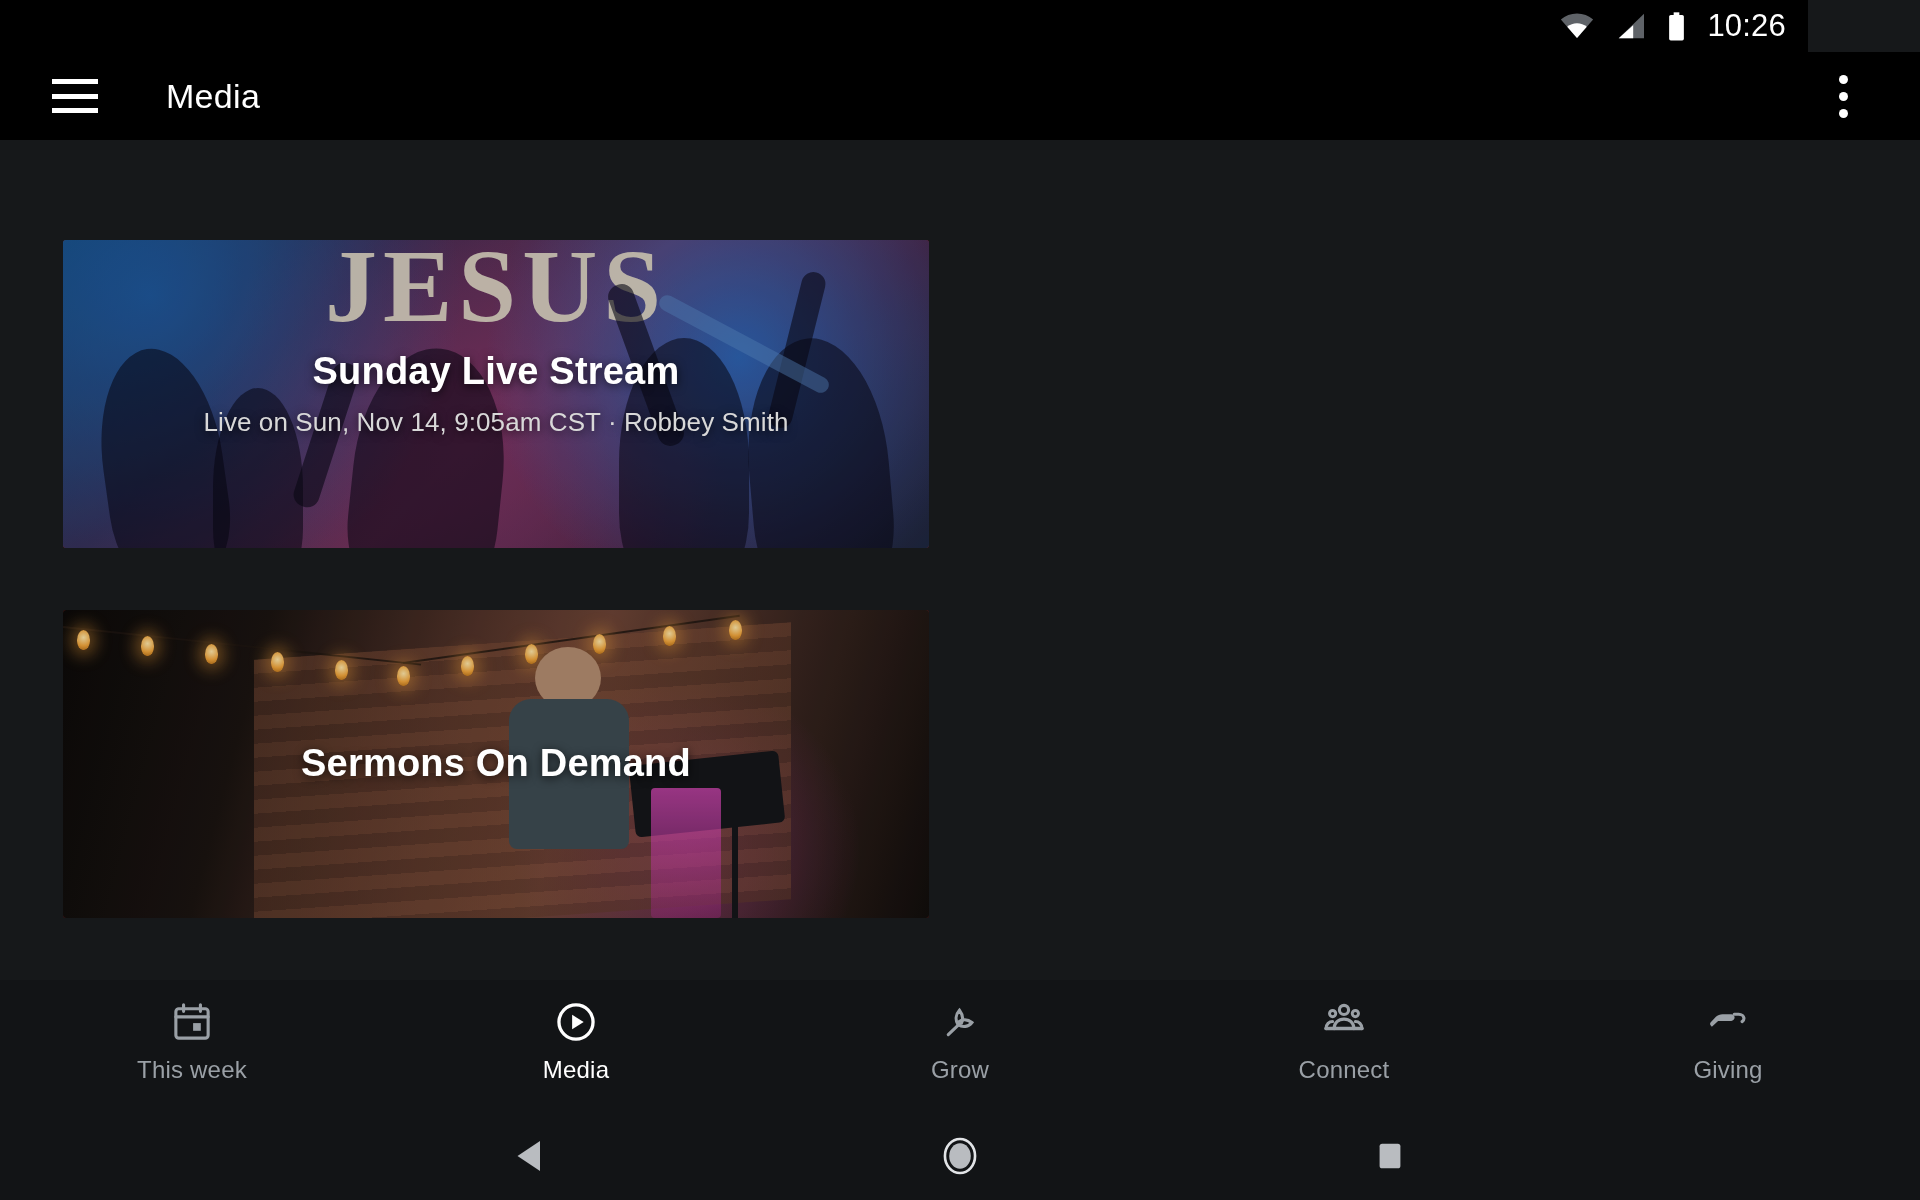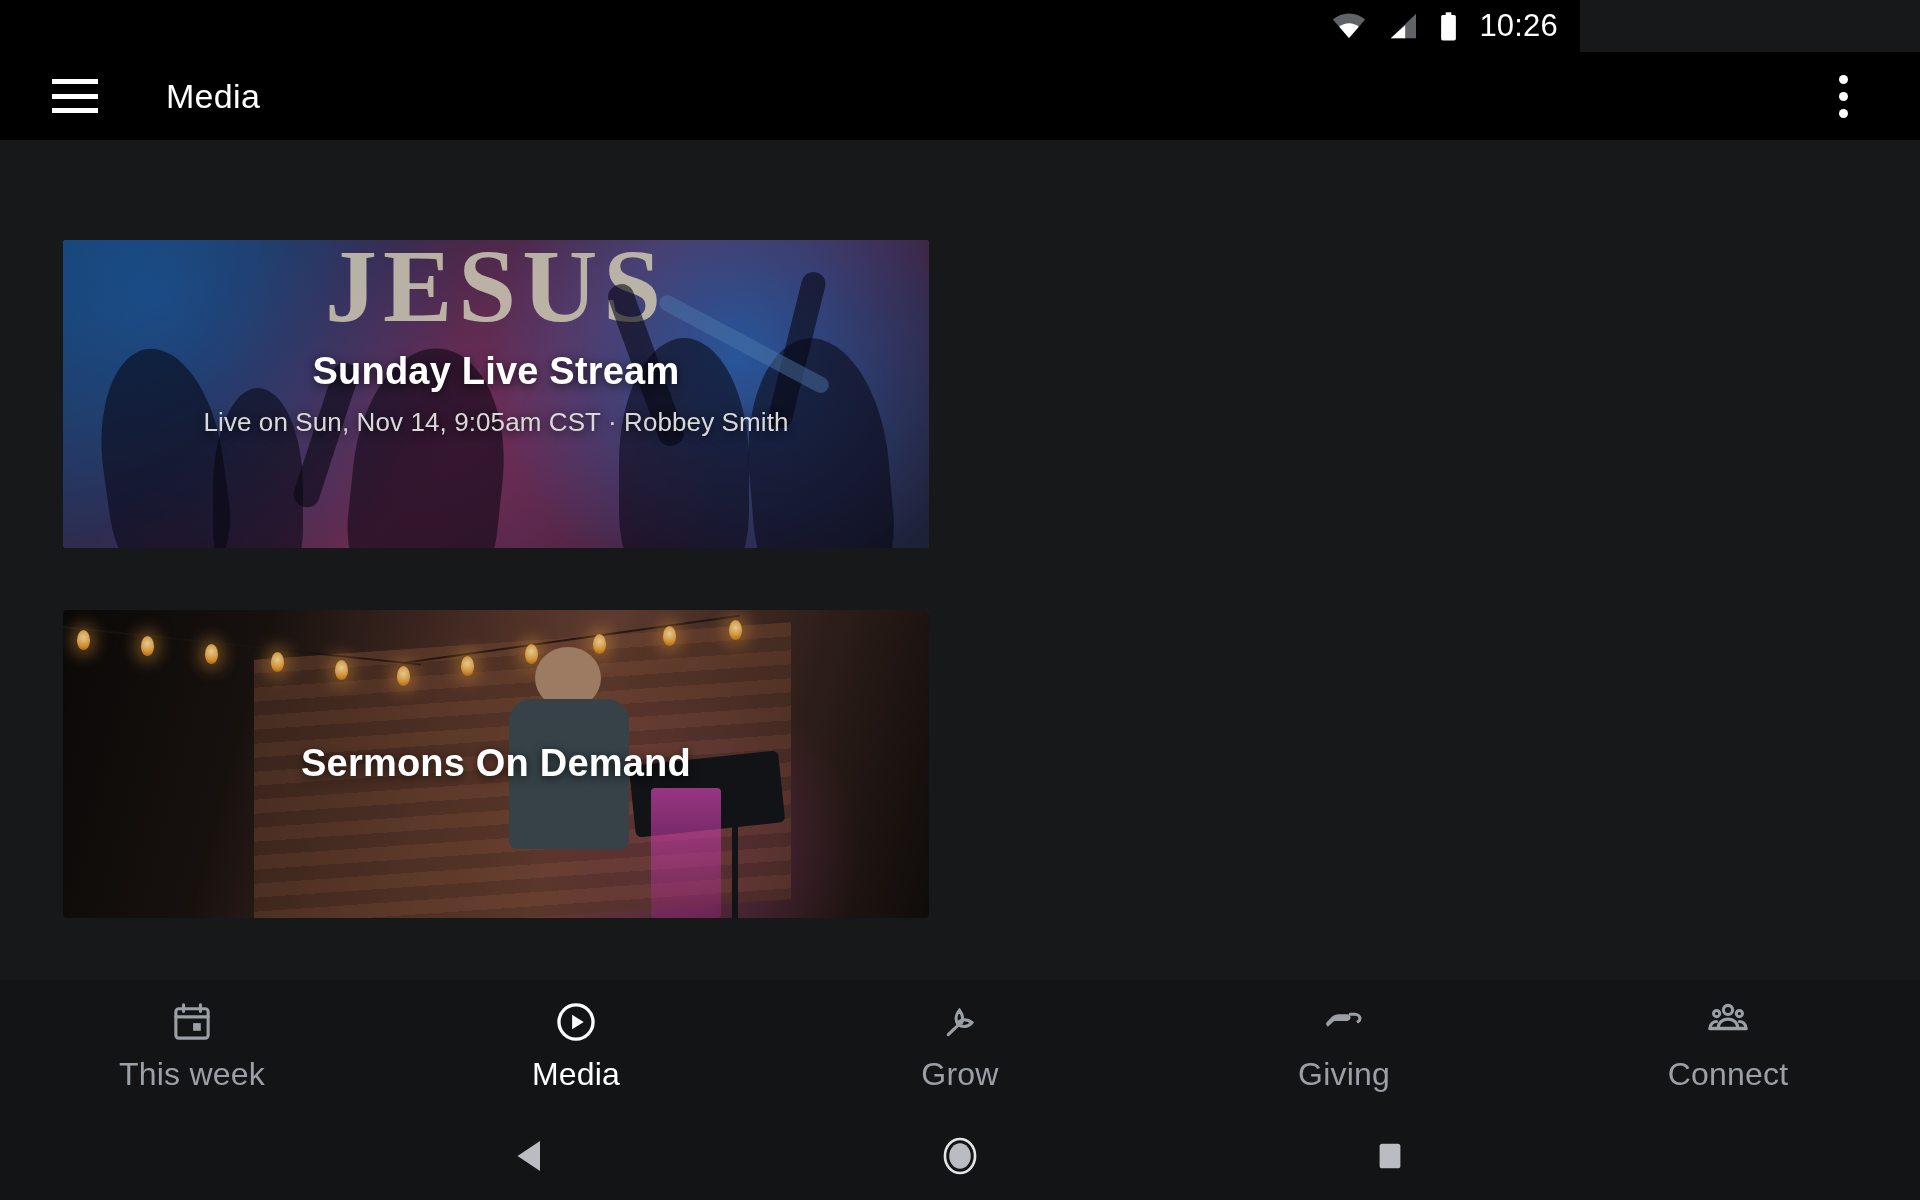--- a/index.html
+++ b/index.html
@@ -17,21 +17,21 @@
     position: relative;
     width: 1920px;
     height: 1200px;
     background: #16181a;
   }
 
   
   .status-bar {
     position: absolute;
     top: 0; left: 0;
-    width: 1580px;
+    width: 1808px;
     height: 52px;
     background: #000000;
     display: flex;
     align-items: center;
     justify-content: flex-end;
     padding-right: 22px;
     gap: 22px;
   }
   .status-icon { display: block; }
   .status-clock {
@@ -323,21 +323,21 @@
   .tab {
     width: 220px;
     display: flex;
     flex-direction: column;
     align-items: center;
     gap: 12px;
     cursor: pointer;
   }
   .tab-icon { width: 44px; height: 44px; display: block; }
   .tab-label {
-    font-size: 32px;
+    font-size: 24px;
     font-weight: 400;
     letter-spacing: 0.2px;
     color: #9aa0a6;
   }
   .tab.active .tab-label { color: #ffffff; }
 
   
   .nav-bar {
     position: absolute;
     bottom: 0; left: 0;
@@ -475,38 +475,38 @@
       <svg class="tab-icon" viewBox="0 0 24 24" fill="none" stroke="#9aa0a6" stroke-width="1.7" stroke-linecap="round">
         <path d="M10.8 13.2c-1.4-2.2-1.2-5.2 0.9-7.6 1.7 2.3 2.1 4.9 1.1 7.0"></path>
         <path d="M11.1 13.5c2.3 1.6 5.6 1.2 7.4-1.2-2.4-1.9-5.4-2.0-7.5-0.2"></path>
         <path d="M5.6 18.9 11.6 13.2"></path>
       </svg>
       <span class="tab-label">Grow</span>
     </div>
 
     <div class="tab">
       <svg class="tab-icon" viewBox="0 0 24 24">
-        <path d="M3.2 14.6 6.6 11.4h7.2c1.0 0 1.8-0.8 1.8-1.8S14.8 7.8 13.8 7.8H9.0c-1.4 0-2.6 0.5-3.6 1.4L2.6 12.1c-0.5 0.5-0.5 1.3 0 1.8l0.6 0.7z" fill="#9aa0a6"></path>
-        <path d="M15.4 7.8h2.4c1.6 0 2.9 1.0 2.9 2.3 0 0.7-0.4 1.3-1.0 1.7" fill="none" stroke="#9aa0a6" stroke-width="1.7" stroke-linecap="round"></path>
-      </svg>
-      <span class="tab-label">Giving</span>
-    </div>
-
-    <div class="tab">
-      <svg class="tab-icon" viewBox="0 0 24 24">
         <circle cx="12" cy="5.4" r="2.5" fill="none" stroke="#9aa0a6" stroke-width="1.7"></circle>
         <circle cx="5.8" cy="7.4" r="1.7" fill="none" stroke="#9aa0a6" stroke-width="1.6"></circle>
         <circle cx="18.2" cy="7.4" r="1.7" fill="none" stroke="#9aa0a6" stroke-width="1.6"></circle>
         <path d="M2.2 15.6c0-2.4 1.7-3.9 3.6-3.9M21.8 15.6c0-2.4-1.7-3.9-3.6-3.9" fill="none" stroke="#9aa0a6" stroke-width="1.7" stroke-linecap="round"></path>
         <path d="M6.6 15.6c0-3.2 2.4-5.2 5.4-5.2s5.4 2.0 5.4 5.2" fill="none" stroke="#9aa0a6" stroke-width="1.7" stroke-linecap="round"></path>
         <path d="M2.2 15.6h19.6" stroke="#9aa0a6" stroke-width="1.9" stroke-linecap="round"></path>
       </svg>
       <span class="tab-label">Connect</span>
     </div>
 
+    <div class="tab">
+      <svg class="tab-icon" viewBox="0 0 24 24">
+        <path d="M3.2 14.6 6.6 11.4h7.2c1.0 0 1.8-0.8 1.8-1.8S14.8 7.8 13.8 7.8H9.0c-1.4 0-2.6 0.5-3.6 1.4L2.6 12.1c-0.5 0.5-0.5 1.3 0 1.8l0.6 0.7z" fill="#9aa0a6"></path>
+        <path d="M15.4 7.8h2.4c1.6 0 2.9 1.0 2.9 2.3 0 0.7-0.4 1.3-1.0 1.7" fill="none" stroke="#9aa0a6" stroke-width="1.7" stroke-linecap="round"></path>
+      </svg>
+      <span class="tab-label">Giving</span>
+    </div>
+
   </div>
 
   <div class="nav-bar">
     <div class="nav-btn nav-back">
       <svg width="30" height="34" viewBox="0 0 18 20">
           <path d="M15 1 15 19 1.5 10z" fill="#b9bcc0"></path>
         </svg>
     </div>
     <div class="nav-btn nav-home">
       <svg width="36" height="40" viewBox="0 0 22 24">

